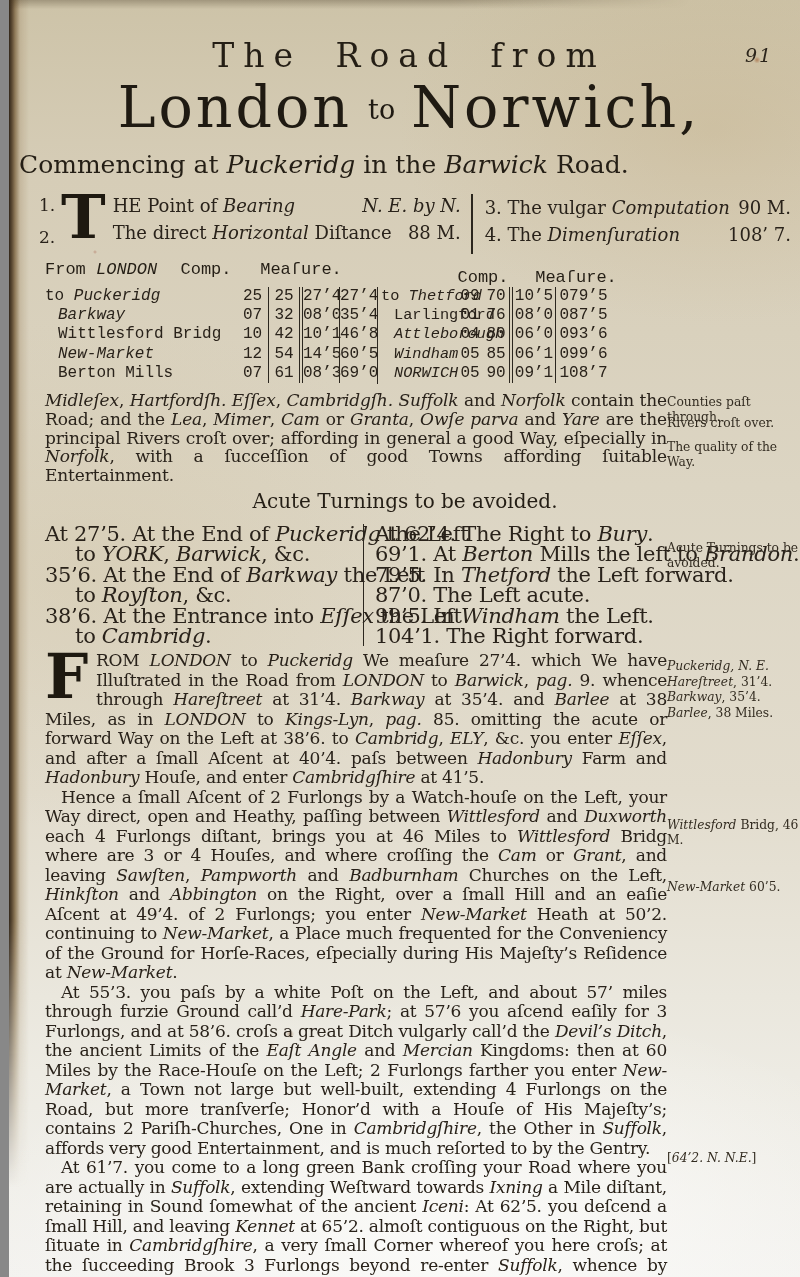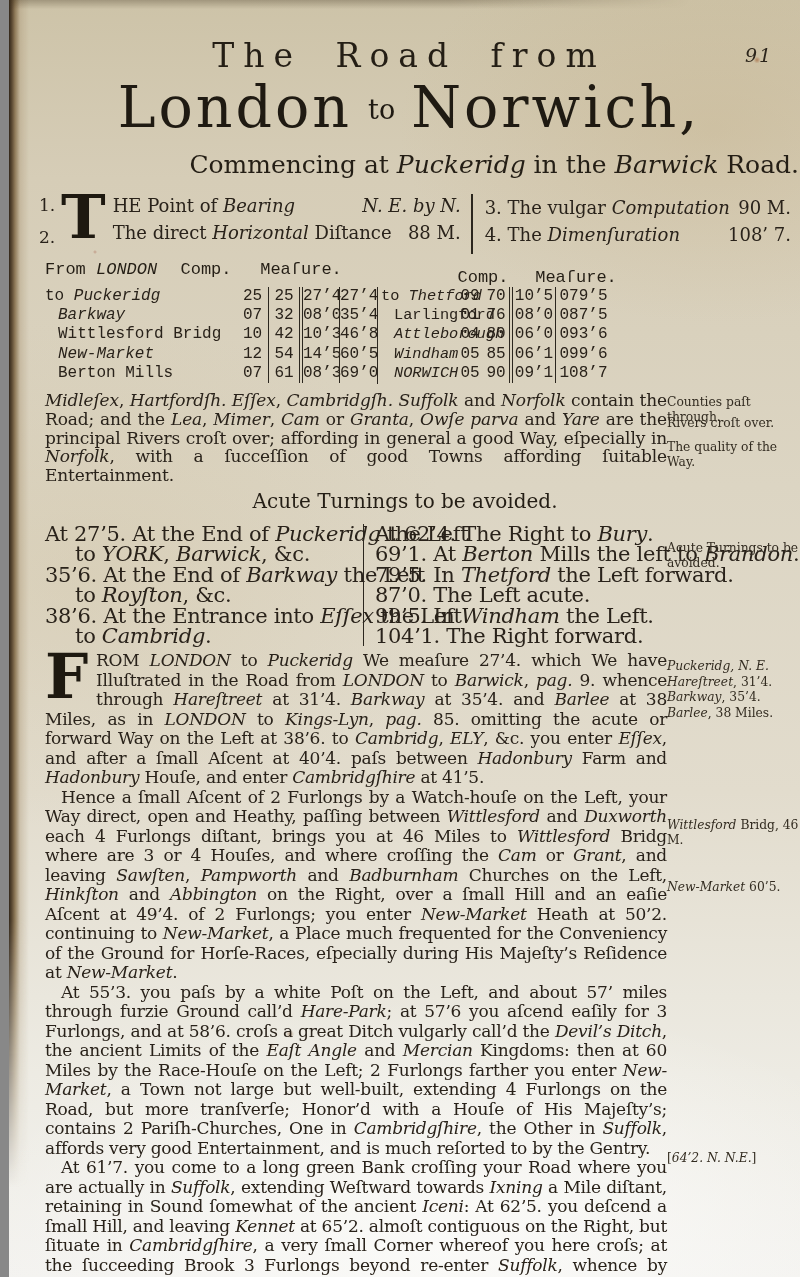--- a/index.html
+++ b/index.html
@@ -26,21 +26,21 @@
     -webkit-mask-image:linear-gradient(90deg,#000 0%,#000 55%,rgba(0,0,0,0) 85%);
             mask-image:linear-gradient(90deg,#000 0%,#000 55%,rgba(0,0,0,0) 85%);}
   i{font-style:italic;}
   .abs{position:absolute;}
   
   .t1{left:10px;top:36px;width:780px;text-align:center;font-size:33px;letter-spacing:9px;word-spacing:14px;color:#241e15;}
   .pageno{left:736px;top:44px;font-size:19px;letter-spacing:2px;font-style:italic;color:#2c251b;}
   .t2{left:10px;top:74px;width:780px;text-align:center;color:#1f1a12;}
   .t2 .big{font-size:57px;letter-spacing:3px;}
   .t2 .small{font-size:27px;margin:0 16px;position:relative;top:-8px;}
-  .t3{left:10px;top:150px;width:780px;text-align:right;font-size:25px;color:#241e15;}
+  .t3{left:10px;top:150px;width:780px;text-align:left;font-size:25px;color:#241e15;}
   
   .bearing{left:30px;top:191px;width:752px;display:flex;align-items:flex-start;}
   .b-nums{width:20px;font-size:17px;display:flex;flex-direction:column;justify-content:space-between;height:52px;padding-top:4px;}
   .b-cap{font-size:60px;line-height:52px;font-weight:bold;margin:0 7px 0 2px;color:#1e1910;}
   .b-left{width:348px;font-size:18px;line-height:27px;padding-top:1px;}
   .b-left .row{display:flex;justify-content:space-between;}
   .b-div{width:0;border-left:2px solid #2b261e;height:60px;margin:3px 12px 0 10px;}
   .b-right{flex:1;font-size:18px;line-height:27px;padding-top:3px;}
   .b-right .row{display:flex;justify-content:space-between;}
   .b-right .val{text-align:right;}
@@ -145,21 +145,21 @@
 
       <div class="cell name sub"><i>Barkway</i></div>
       <div class="cell num">07</div>
       <div class="cell num r-single">32</div>
       <div class="cell num r-double">08’0</div>
       <div class="cell num r-single">35’4</div>
 
       <div class="cell name sub">Wittlesford Bridg</div>
       <div class="cell num">10</div>
       <div class="cell num r-single">42</div>
-      <div class="cell num r-double">10’3</div>
+      <div class="cell num r-double">10’1</div>
       <div class="cell num r-single">46’8</div>
 
       <div class="cell name sub"><i>New-Market</i></div>
       <div class="cell num">12</div>
       <div class="cell num r-single">54</div>
       <div class="cell num r-double">14’5</div>
       <div class="cell num r-single">60’5</div>
 
       <div class="cell name sub">Berton Mills</div>
       <div class="cell num">07</div>

